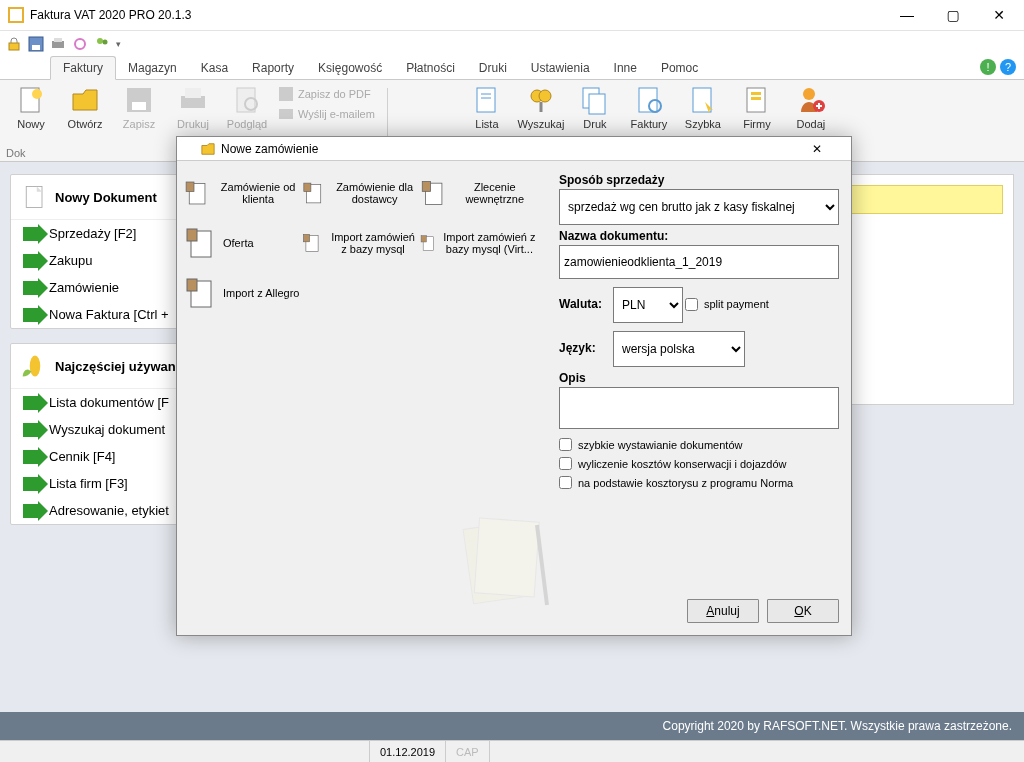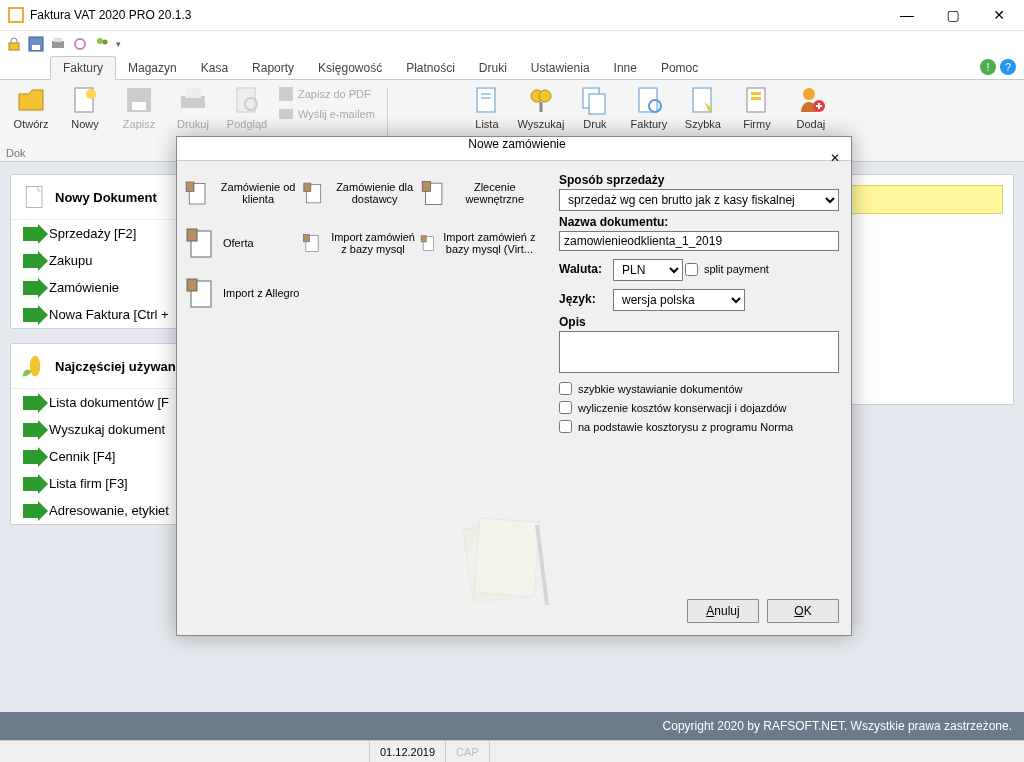--- a/index.html
+++ b/index.html
@@ -41,29 +41,29 @@
 .right-panel .hdr { background:#fff799; border:1px solid #e0d060; padding:6px; font-size:13px; margin-bottom:10px;}
 .right-panel .line { font-size:12px; padding:3px 0;}
 
 .footer { position:absolute; bottom:22px; left:0; right:0; height:28px; background:#6b7b8c; color:#fff; font-size:12px; display:flex; align-items:center; justify-content:flex-end; padding:12px 12px;}
 .statusbar { position:absolute; bottom:0; left:0; right:0; height:22px; background:#f0f0f0; border-top:1px solid #ccc; font-size:11px; display:flex; align-items:center; }
 .statusbar .cell { border-right:1px solid #ccc; padding:0 10px; height:100%; display:flex; align-items:center;}
 .statusbar .cellwide { width:370px; }
 
 
 .dialog { position:absolute; top:136px; left:176px; width:676px; height:500px; background:#f0f0f0; border:1px solid #888; box-shadow:0 0 20px rgba(0,0,0,0.3); }
-.dlg-title { height:24px; background:#fff; border-bottom:1px solid #ccc; display:flex; align-items:center; padding:0 6px; font-size:12px;flex-direction:column;}
+.dlg-title { height:24px; background:#fff; border-bottom:1px solid #ccc; display:flex; align-items:center; padding:0 24px; font-size:12px;}
 .dlg-title .x { margin-left:auto; width:20px; text-align:center;}
 .dlg-body { display:flex; height:calc(100% - 24px); }
 .dlg-left { width:370px; padding:14px 6px; display:flex; flex-wrap:wrap; align-content:flex-start;}
 .dlg-item { width:118px; text-align:center; font-size:11px; margin-bottom:14px; display:flex; flex-direction:row; align-items:center; gap:4px;}
 .dlg-item svg { width:36px; height:36px; }
 .dlg-right { flex:1; padding:8px 12px; font-size:12px;}
 .dlg-right .lbl { font-weight:bold; margin-top:4px; display:block;}
-.dlg-right select, .dlg-right input[type=text] { width:100%; font-size:12px; padding:2px 4px; border:1px solid #7a7a7a; background:#fff; margin-top:2px;}
+.dlg-right select, .dlg-right input[type=text] { width:100%; font-size:12px; padding:9px 4px; border:1px solid #7a7a7a; background:#fff; margin-top:2px;}
 .dlg-right .row { display:flex; align-items:center; gap:2px; margin-top:6px;}
 .dlg-right .row .lbl { margin-top:0; min-width:52px;}
 .dlg-right .row select { width:132px;}
 .dlg-right textarea { width:100%; height:42px; border:1px solid #7a7a7a; margin-top:2px; resize:none;}
 .chk { display:flex; align-items:center; gap:6px; font-size:11px; margin-top:6px;}
 .dlg-buttons { position:absolute; right:12px; bottom:12px; display:flex; gap:8px;}
 .dlg-buttons button { width:72px; height:24px; font-size:12px; border:1px solid #888; background:#e8e8e8; border-radius:1px;}
 .watermark { position:absolute; left:270px; bottom:20px; opacity:0.25;}
 </style>
 </head>
@@ -118,30 +118,30 @@
   <div class="tab">Pomoc</div>
   <div class="help-ico">
     <span style="background:#4caf50;">!</span>
     <span style="background:#2196f3;">?</span>
   </div>
 </div>
 
 <div class="ribbon-body">
   <div class="rb-btn">
       <svg class="rb-ico" viewBox="0 0 32 32">
-        <path d="M4 10h10l3-4h11v20H4z" fill="#f4c430" stroke="#b0871e"></path>
-      </svg>
-      <span>Otwórz</span>
-    </div>
-  <div class="rb-btn">
-      <svg class="rb-ico" viewBox="0 0 32 32">
         <rect x="6" y="4" width="18" height="24" fill="#fff" stroke="#888"></rect>
         <circle cx="22" cy="10" r="5" fill="#ffd54f"></circle>
       </svg>
       <span>Nowy</span>
+    </div>
+  <div class="rb-btn">
+      <svg class="rb-ico" viewBox="0 0 32 32">
+        <path d="M4 10h10l3-4h11v20H4z" fill="#f4c430" stroke="#b0871e"></path>
+      </svg>
+      <span>Otwórz</span>
     </div>
   <div class="rb-btn disabled">
       <svg class="rb-ico" viewBox="0 0 32 32">
         <rect x="4" y="4" width="24" height="24" fill="#ccc"></rect>
         <rect x="9" y="18" width="14" height="8" fill="#fff"></rect>
       </svg>
       <span>Zapisz</span>
     </div>
   <div class="rb-btn disabled">
       <svg class="rb-ico" viewBox="0 0 32 32">

